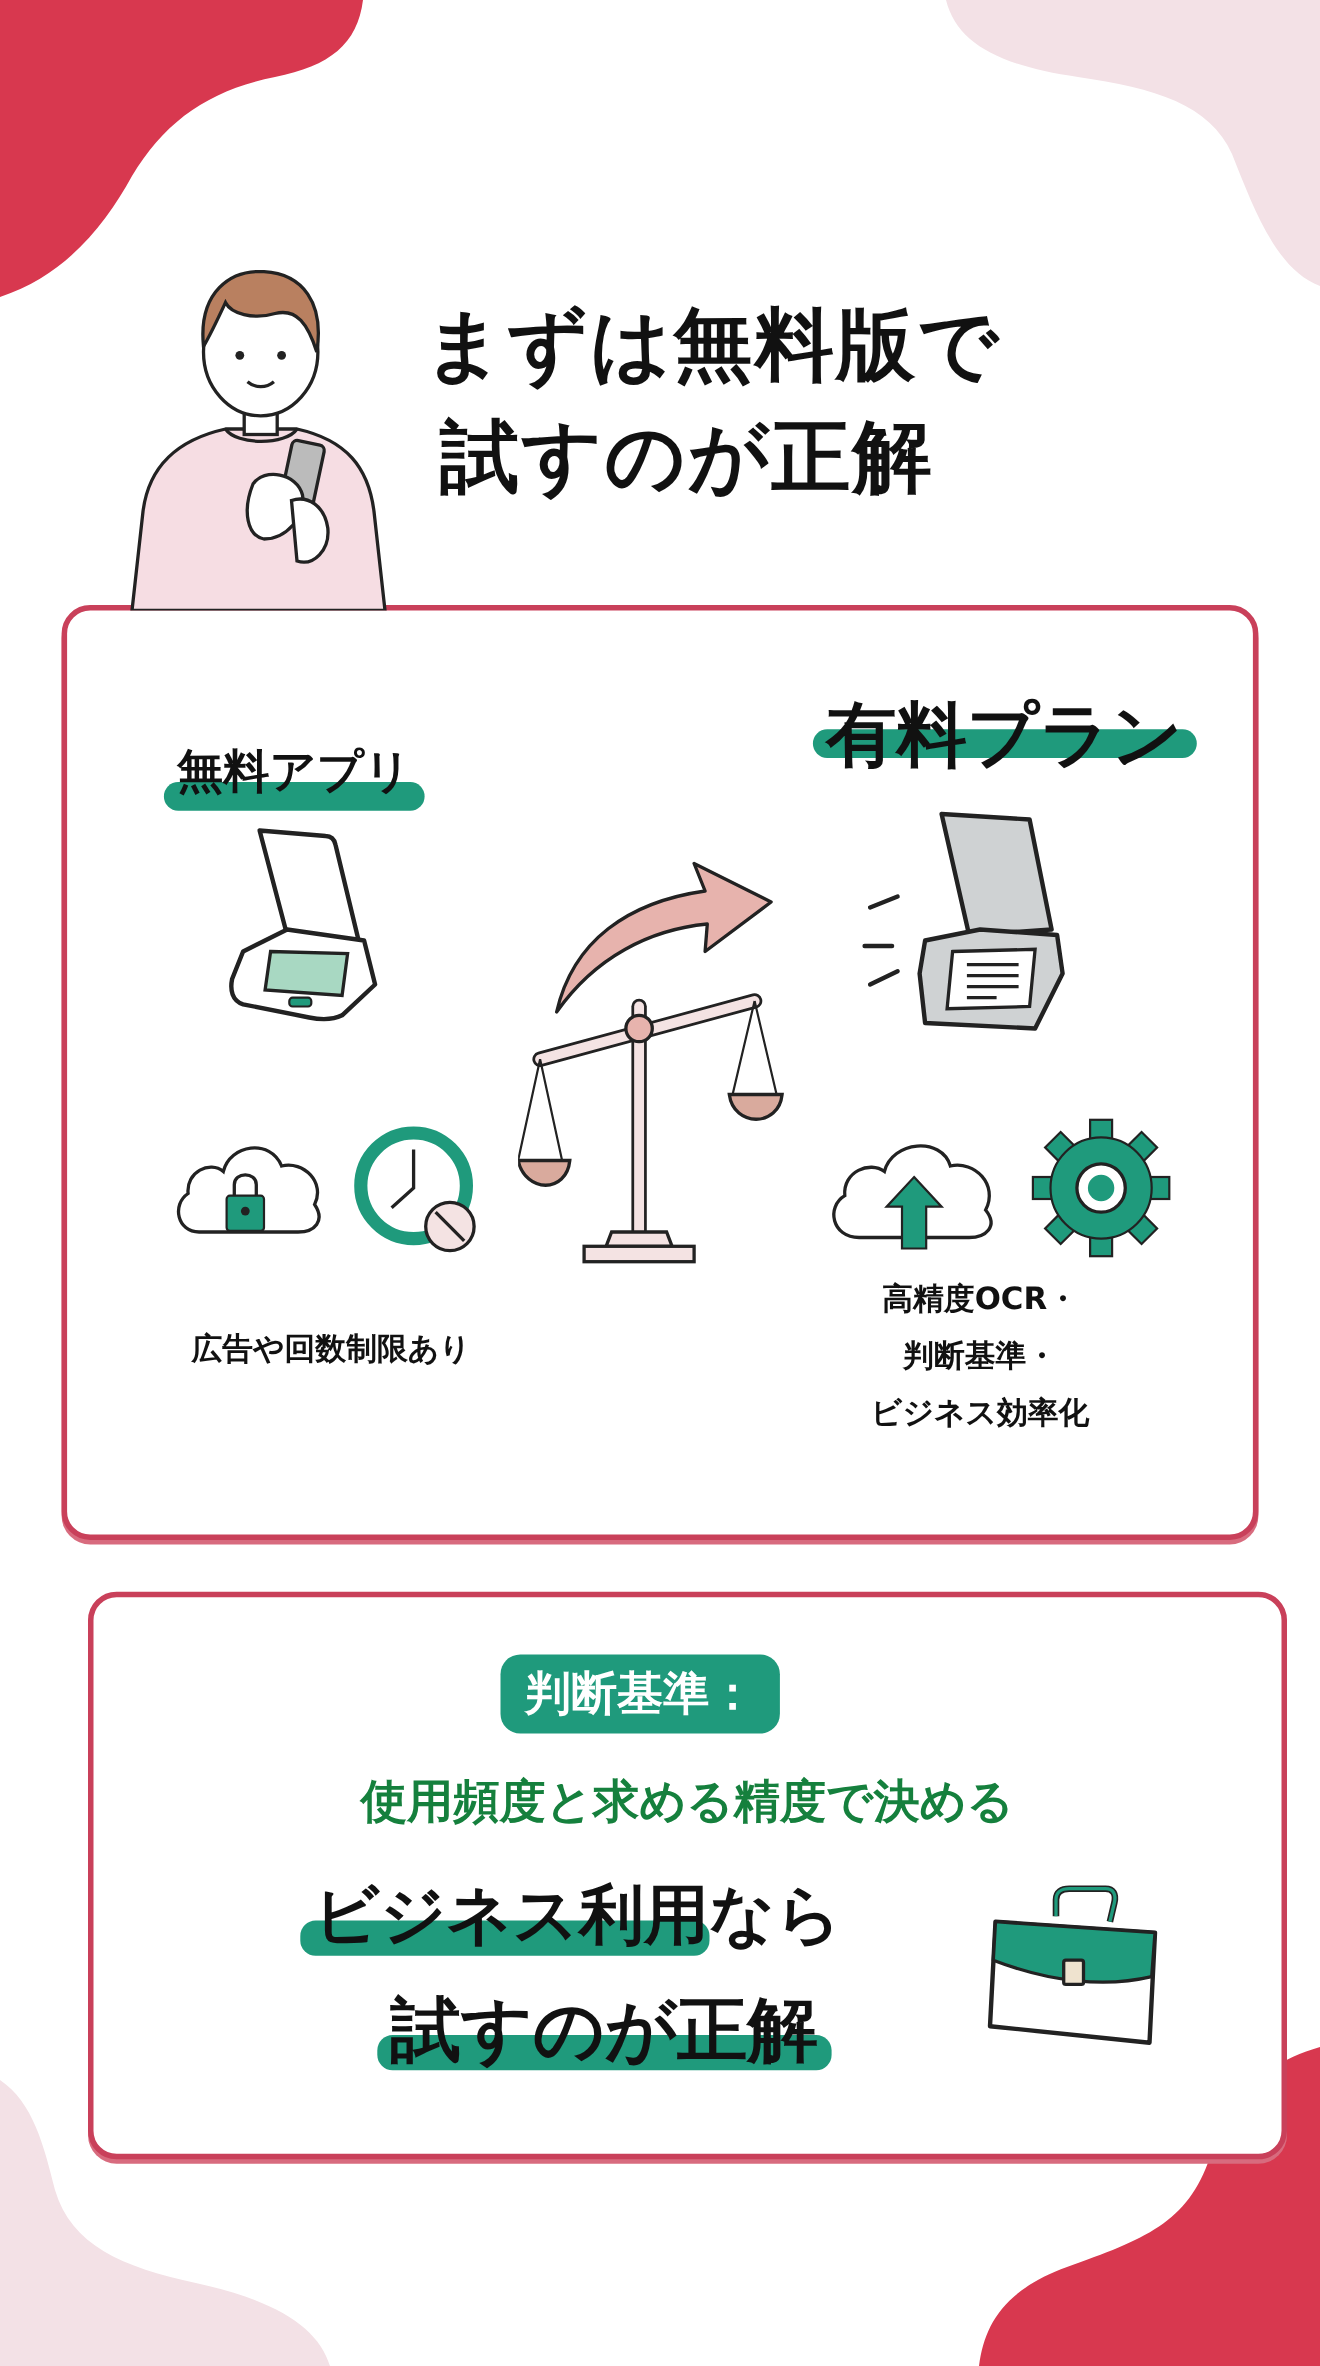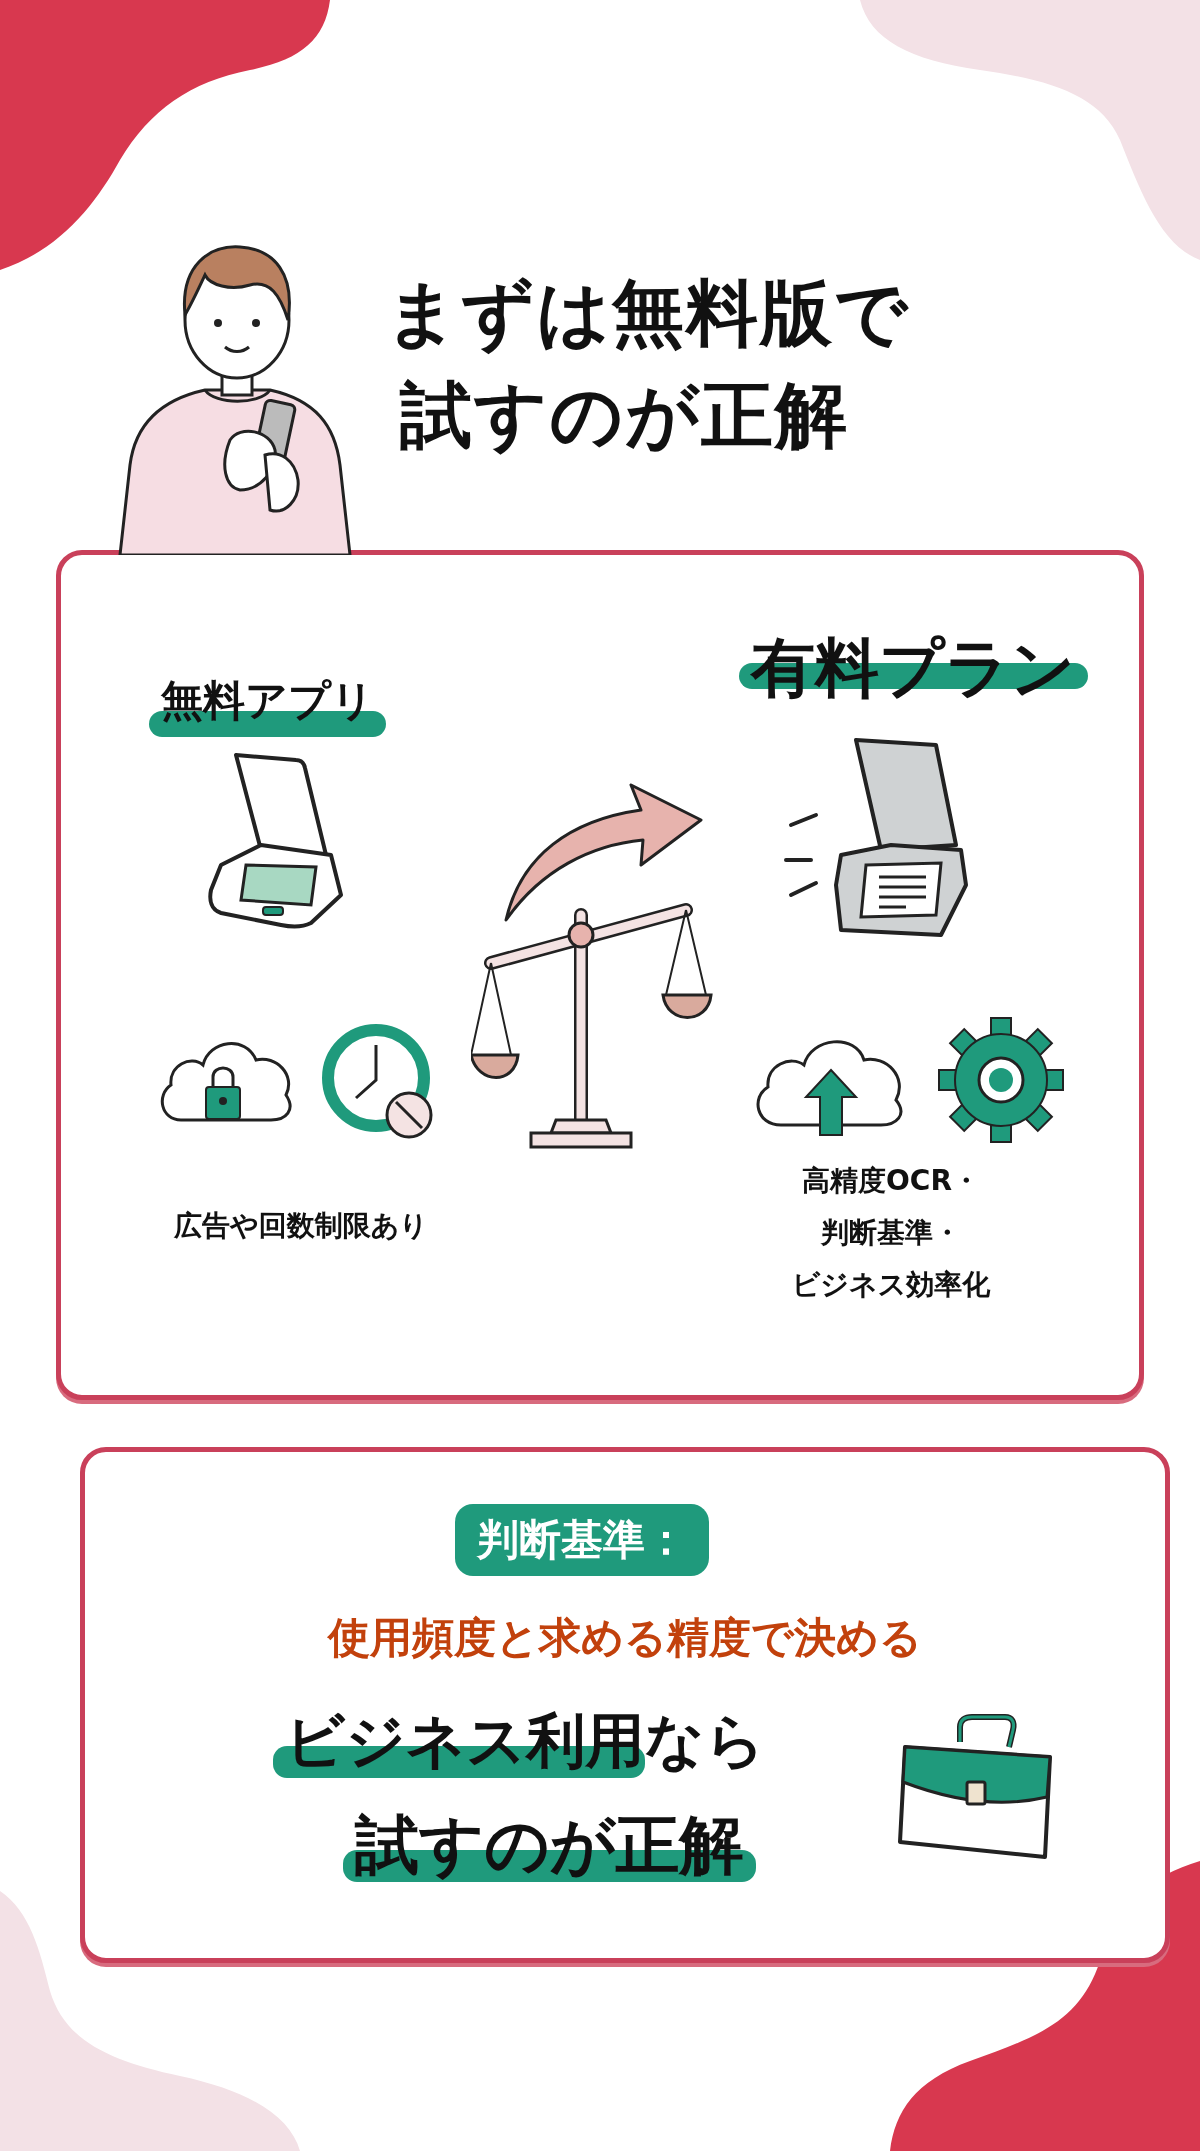--- a/index.html
+++ b/index.html
@@ -8,21 +8,21 @@
   .title { position:absolute; left:385px; top:262px; font-size:72px; font-weight:bold; line-height:102px; letter-spacing:2px; color:#111; z-index:2; }
   .person { position:absolute; left:110px; top:225px; z-index:2; }
   .card { position:absolute; background:#fff; border:5px solid #c9405a; border-radius:26px; box-shadow:0 4px 0 #d86b7e; z-index:1; }
   .card1 { left:56px; top:550px; width:1078px; height:840px; }
   .card2 { left:80px; top:1447px; width:1036px; height:506px;padding-left:44px; }
   .hl { position:absolute; font-weight:bold; color:#111; white-space:nowrap; }
   .hl .bar { position:absolute; left:-12px; right:-12px; background:#1f9a7c; border-radius:14px; z-index:0; }
   .hl span.txt { position:relative; z-index:1; }
   .desc { position:absolute; font-size:28px; font-weight:bold; line-height:52px; text-align:center; color:#111; }
   .pill { position:absolute; background:#1f9a7c; color:#fff; font-weight:bold; font-size:42px; border-radius:18px; padding:8px 22px; }
-  .sub { position:absolute; font-size:42px; font-weight:bold; color:#c2410c; white-space:nowrap; }
+  .sub { position:absolute; font-size:42px; font-weight:bold; color:#15803d; white-space:nowrap; }
   svg { display:block; }
 </style>
 </head>
 <body>
 
 <svg class="blob" style="left:0;top:0" width="330" height="270" viewBox="0 0 330 270">
   <path d="M0 0 H330 C325 40 300 60 250 70 C190 82 150 110 120 160 C95 205 60 250 0 270 Z" fill="#d8384f"></path>
 </svg>
 <svg class="blob" style="right:0;top:0" width="340" height="260" viewBox="0 0 340 260">
   <path d="M0 0 H340 V260 C300 245 280 190 260 140 C240 95 190 80 120 70 C50 60 10 40 0 0 Z" fill="#f3e1e6"></path>

